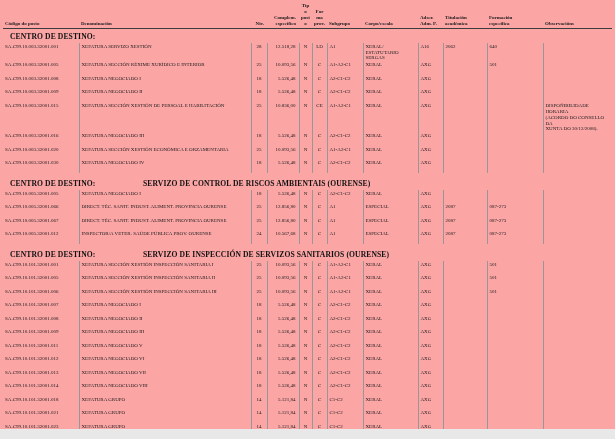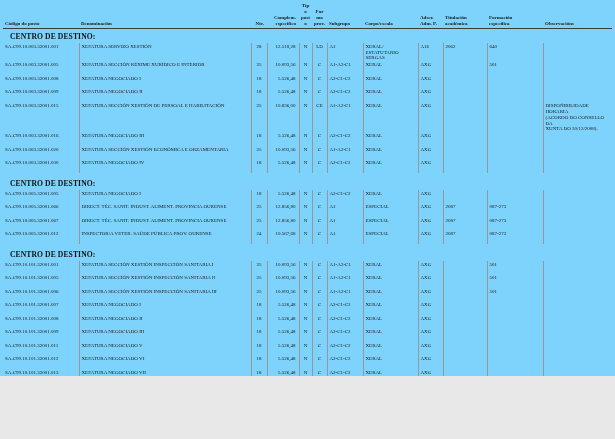--- a/index.html
+++ b/index.html
@@ -1,17 +1,17 @@
 <!DOCTYPE html>
 <html><head>
 <meta charset="utf-8">
 <style>
   html,body{margin:0;padding:0;background:#e8e8e8;}
   .page{
-    width:615px;height:376px;background:#7dd3fc;position:relative;overflow:hidden;
+    width:615px;height:429px;background:#fca5a5;position:relative;overflow:hidden;
     font-family:"Liberation Serif","DejaVu Serif",serif;color:#1b1b1b;
     box-sizing:border-box;padding-top:3px;
   }
   table.grid{border-collapse:collapse;table-layout:fixed;width:609px;margin-left:3px;}
   .grid td{
     font-size:5px;line-height:5.9px;padding:1px 2px 0 2px;vertical-align:top;
     white-space:pre-line;overflow:hidden;word-wrap:break-word;
   }
   #header-table{border-bottom:1px solid #3c3c3c;}
   #header-table td{font-weight:bold;vertical-align:bottom;padding:0 2px 1px 2px;}
@@ -199,20 +199,21 @@
               <td class=""></td>
               <td class=""></td>
               <td class=""></td>
             </tr>
           </tbody>
         </table>
       </div>
       <div class="section">
         <div class="section-head">
           <span class="centro">CENTRO DE DESTINO:</span>
+          <span>SERVIZO DE CONTROL DE RISCOS AMBIENTAIS (OURENSE)</span>
         </div>
         <table class="grid body-table">
           <colgroup>
             <col style="width: 76px;">
             <col style="width: 172px;">
             <col style="width: 16px;">
             <col style="width: 32px;">
             <col style="width: 13px;">
             <col style="width: 15px;">
             <col style="width: 36px;">
@@ -278,20 +279,21 @@
               <td class="">2087</td>
               <td class="">087-273</td>
               <td class=""></td>
             </tr>
           </tbody>
         </table>
       </div>
       <div class="section">
         <div class="section-head">
           <span class="centro">CENTRO DE DESTINO:</span>
+          <span>SERVIZO DE INSPECCIÓN DE SERVIZOS SANITARIOS (OURENSE)</span>
         </div>
         <table class="grid body-table">
           <colgroup>
             <col style="width: 76px;">
             <col style="width: 172px;">
             <col style="width: 16px;">
             <col style="width: 32px;">
             <col style="width: 13px;">
             <col style="width: 15px;">
             <col style="width: 36px;">

